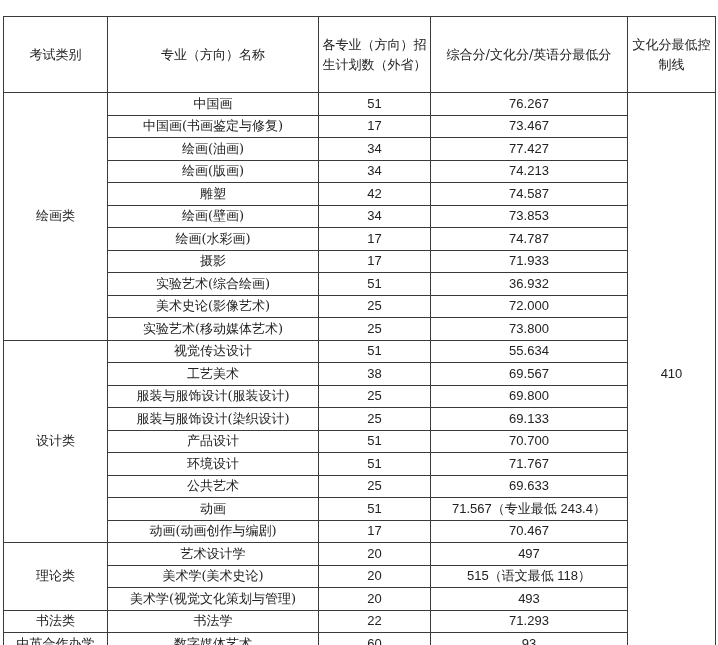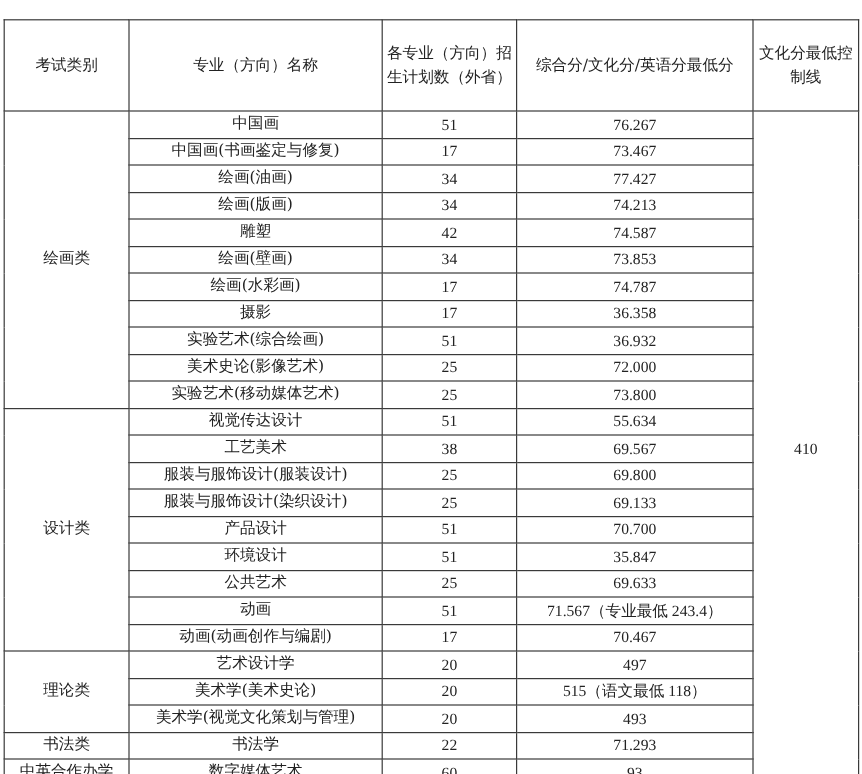--- a/index.html
+++ b/index.html
@@ -18,21 +18,21 @@
     line-height: 16px;
     white-space: nowrap;
   }
   table.scores th { height: 75px; line-height: 20px; white-space: normal; }
   table.scores tbody td { height: 21.5px; }
   col.c1 { width: 104px; }
   col.c2 { width: 211px; }
   col.c3 { width: 112px; }
   col.c4 { width: 197px; }
   col.c5 { width: 88px; }
-  .num { font-family: Liberation Serif, serif; }
+  .num { font-family: Liberation Sans, sans-serif; }
 </style>
 </head>
 <body>
 
 <table class="scores">
   <colgroup>
     <col class="c1">
       <col class="c2">
       <col class="c3">
       <col class="c4">
@@ -81,21 +81,21 @@
         <td class="num">73.853</td>
       </tr>
       <tr>
         <td>绘画(水彩画)</td>
         <td class="num">17</td>
         <td class="num">74.787</td>
       </tr>
       <tr>
         <td>摄影</td>
         <td class="num">17</td>
-        <td class="num">36.358</td>
+        <td class="num">71.933</td>
       </tr>
       <tr>
         <td>实验艺术(综合绘画)</td>
         <td class="num">51</td>
         <td class="num">36.932</td>
       </tr>
       <tr>
         <td>美术史论(影像艺术)</td>
         <td class="num">25</td>
         <td class="num">72.000</td>
@@ -127,21 +127,21 @@
         <td class="num">69.133</td>
       </tr>
       <tr>
         <td>产品设计</td>
         <td class="num">51</td>
         <td class="num">70.700</td>
       </tr>
       <tr>
         <td>环境设计</td>
         <td class="num">51</td>
-        <td class="num">35.847</td>
+        <td class="num">71.767</td>
       </tr>
       <tr>
         <td>公共艺术</td>
         <td class="num">25</td>
         <td class="num">69.633</td>
       </tr>
       <tr>
         <td>动画</td>
         <td class="num">51</td>
         <td class="num">71.567（专业最低 243.4）</td>

